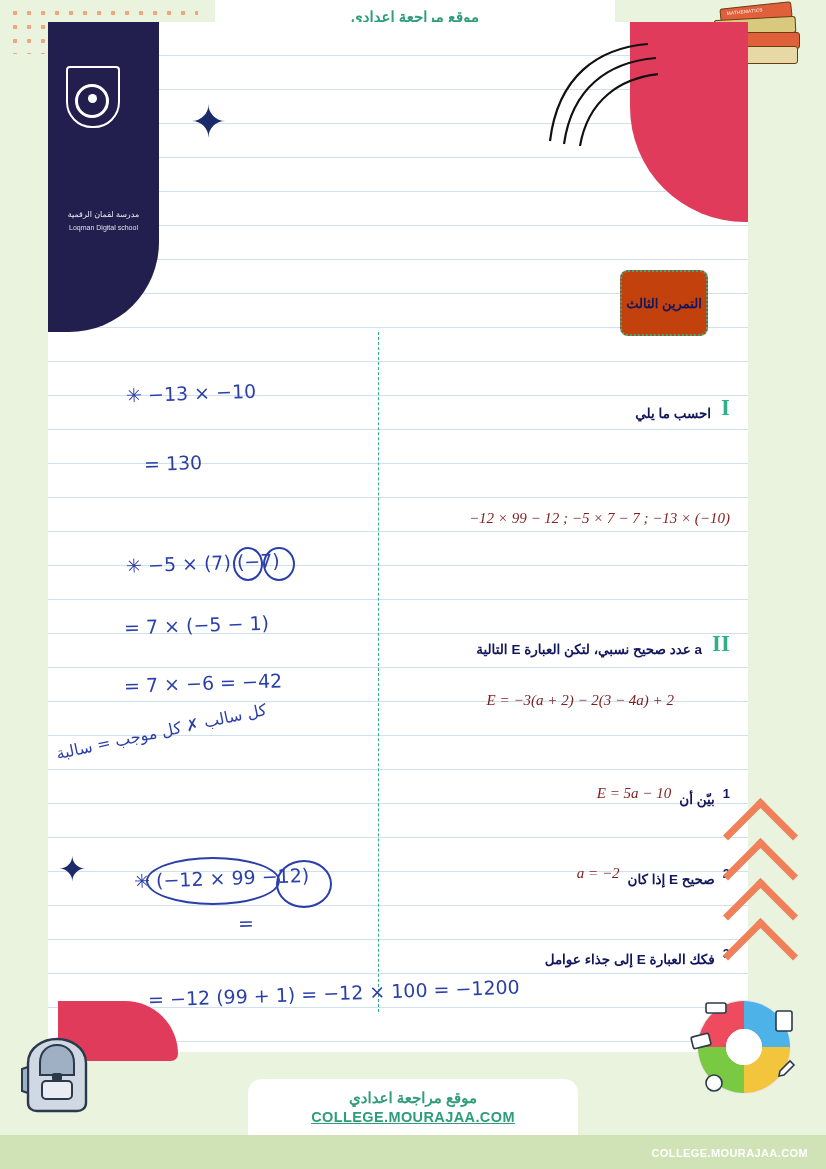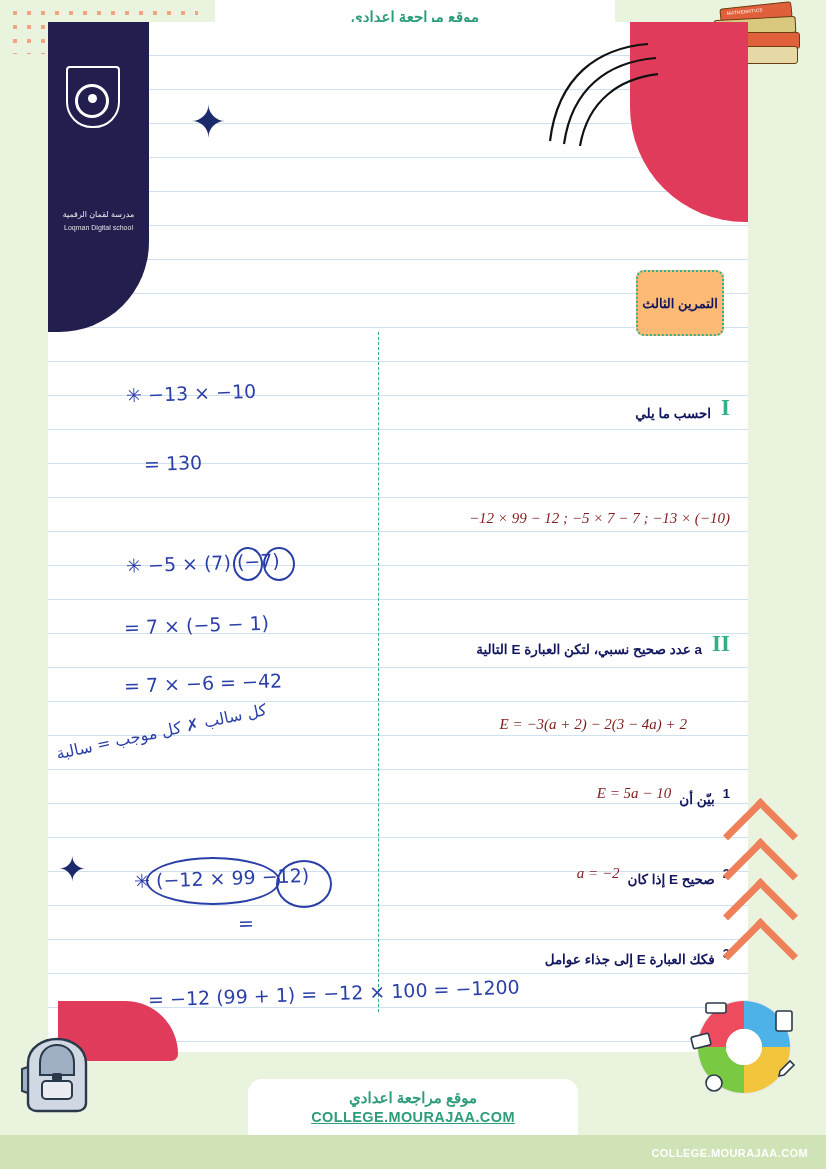--- a/index.html
+++ b/index.html
@@ -111,26 +111,27 @@
       #cfe0ef 33px,
       #cfe0ef 34px
     );
   }
 
   
   .navy-shape {
     position: absolute;
     left: 0px;
     top: 0px;
-    width: 101px;
+    width: 76px;
     height: 310px;
     background: #221f4f;
     border-bottom-right-radius: 90px;
     border-bottom-left-radius: 0;
     overflow: hidden;
+    padding-left: 35px;
   }
   .navy-shape .logo-badge {
     position: absolute;
     left: 18px;
     top: 44px;
     width: 54px;
     height: 62px;
     border: 2px solid #ffffff;
     border-radius: 4px 4px 26px 26px;
     box-sizing: border-box;
@@ -219,27 +220,27 @@
   .sparkle {
     position: absolute;
     color: #1b2a6b;
     font-size: 30px;
     line-height: 1;
   }
 
   
   .ex-box {
     position: absolute;
-    right: 24px;
+    right: 40px;
     top: 248px;
     width: 84px;
     height: 62px;
     border: 2px dotted #2fb089;
     border-radius: 8px;
-    background: #fdba74;
+    background: #c2410c;
     display: flex;
     align-items: center;
     justify-content: center;
   }
   .ex-box .t {
     color: #12165e;
     font-size: 13px;
     font-weight: bold;
     direction: rtl;
   }
@@ -454,21 +455,21 @@
         <span class="ar">احسب ما يلي</span>
       </div>
 
       <div class="row math" style="top:158px; right:18px;">−12 × 99 − 12   ;   −5 × 7 − 7   ;   −13 × (−10)</div>
 
       <div class="row" style="top:278px; display:flex; align-items:center; gap:10px;">
         <span class="rom">II</span>
         <span class="ar">a عدد صحيح نسبي، لتكن العبارة E التالية</span>
       </div>
 
-      <div class="row math" style="top:340px; right:61px;margin-top:24px;">E = −3(a + 2) − 2(3 − 4a) + 2</div>
+      <div class="row math" style="top:340px; right:74px;">E = −3(a + 2) − 2(3 − 4a) + 2</div>
 
       <div class="row" style="top:428px; display:flex; align-items:center; gap:8px;">
         <span class="qnum">1</span>
         <span class="ar">بيّن أن</span>
         <span class="math">E = 5a − 10</span>
       </div>
 
       <div class="row" style="top:508px; display:flex; align-items:center; gap:8px;">
         <span class="qnum">2</span>
         <span class="ar">صحيح E إذا كان</span>

